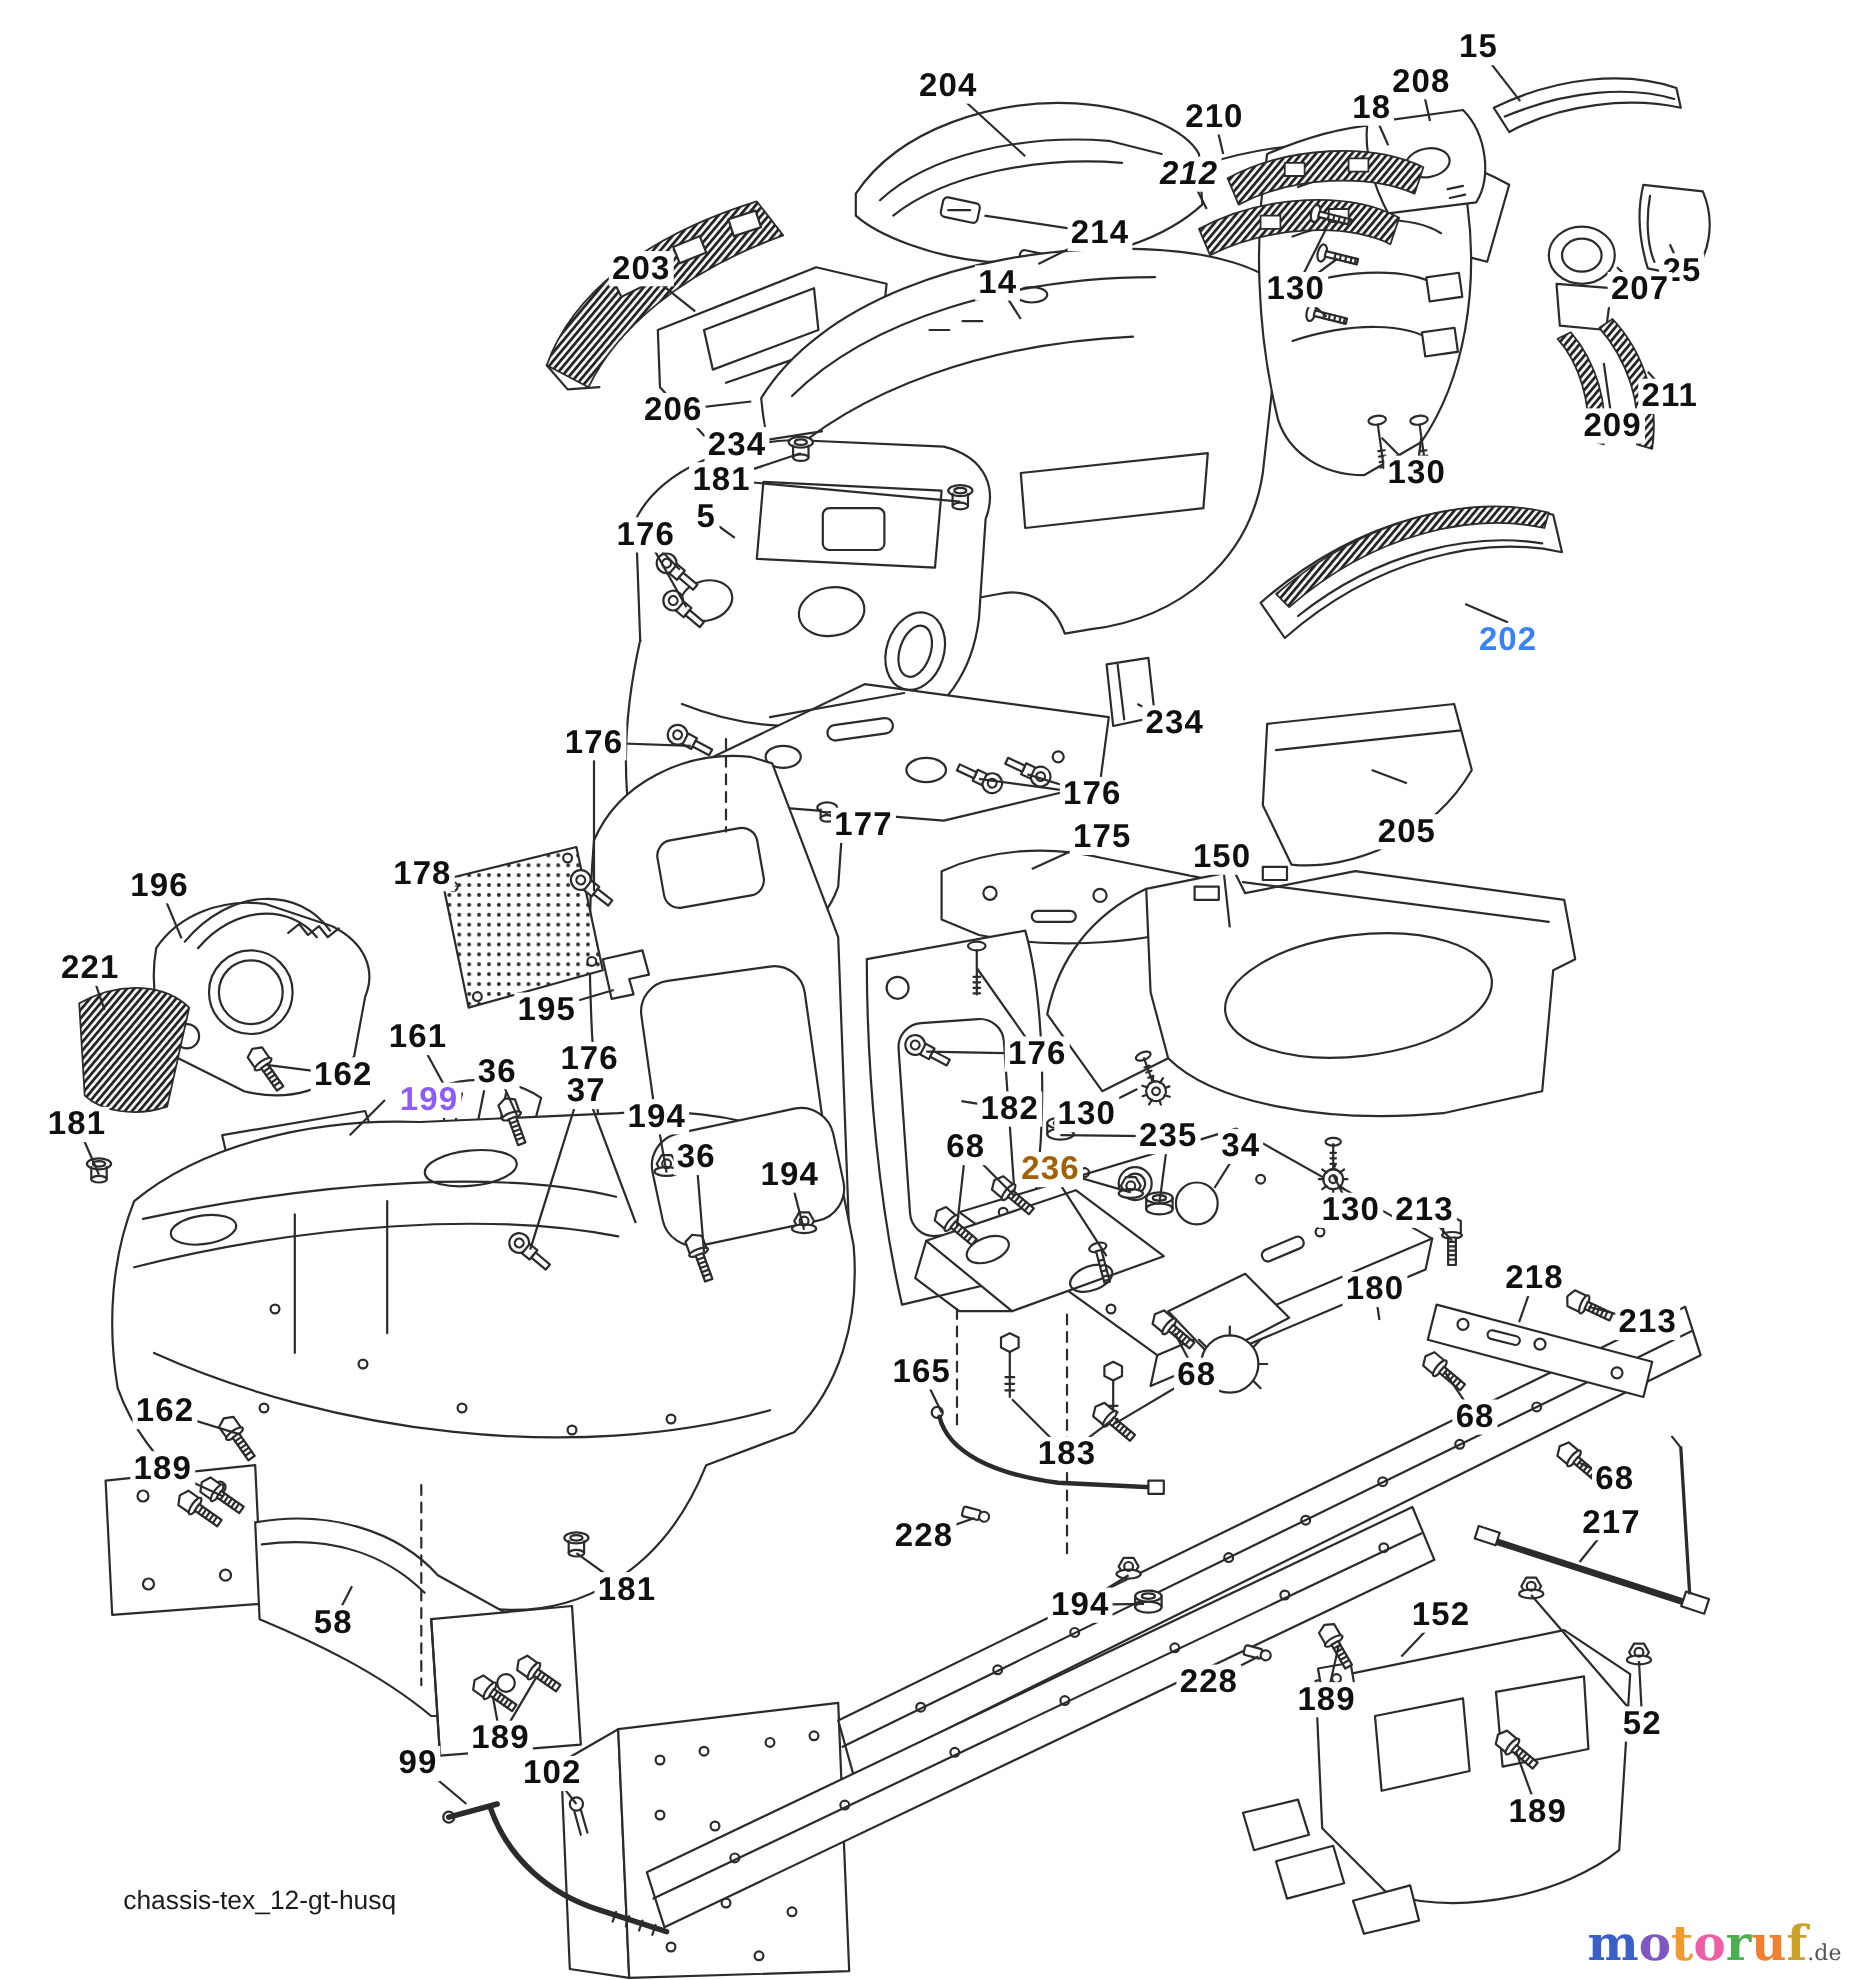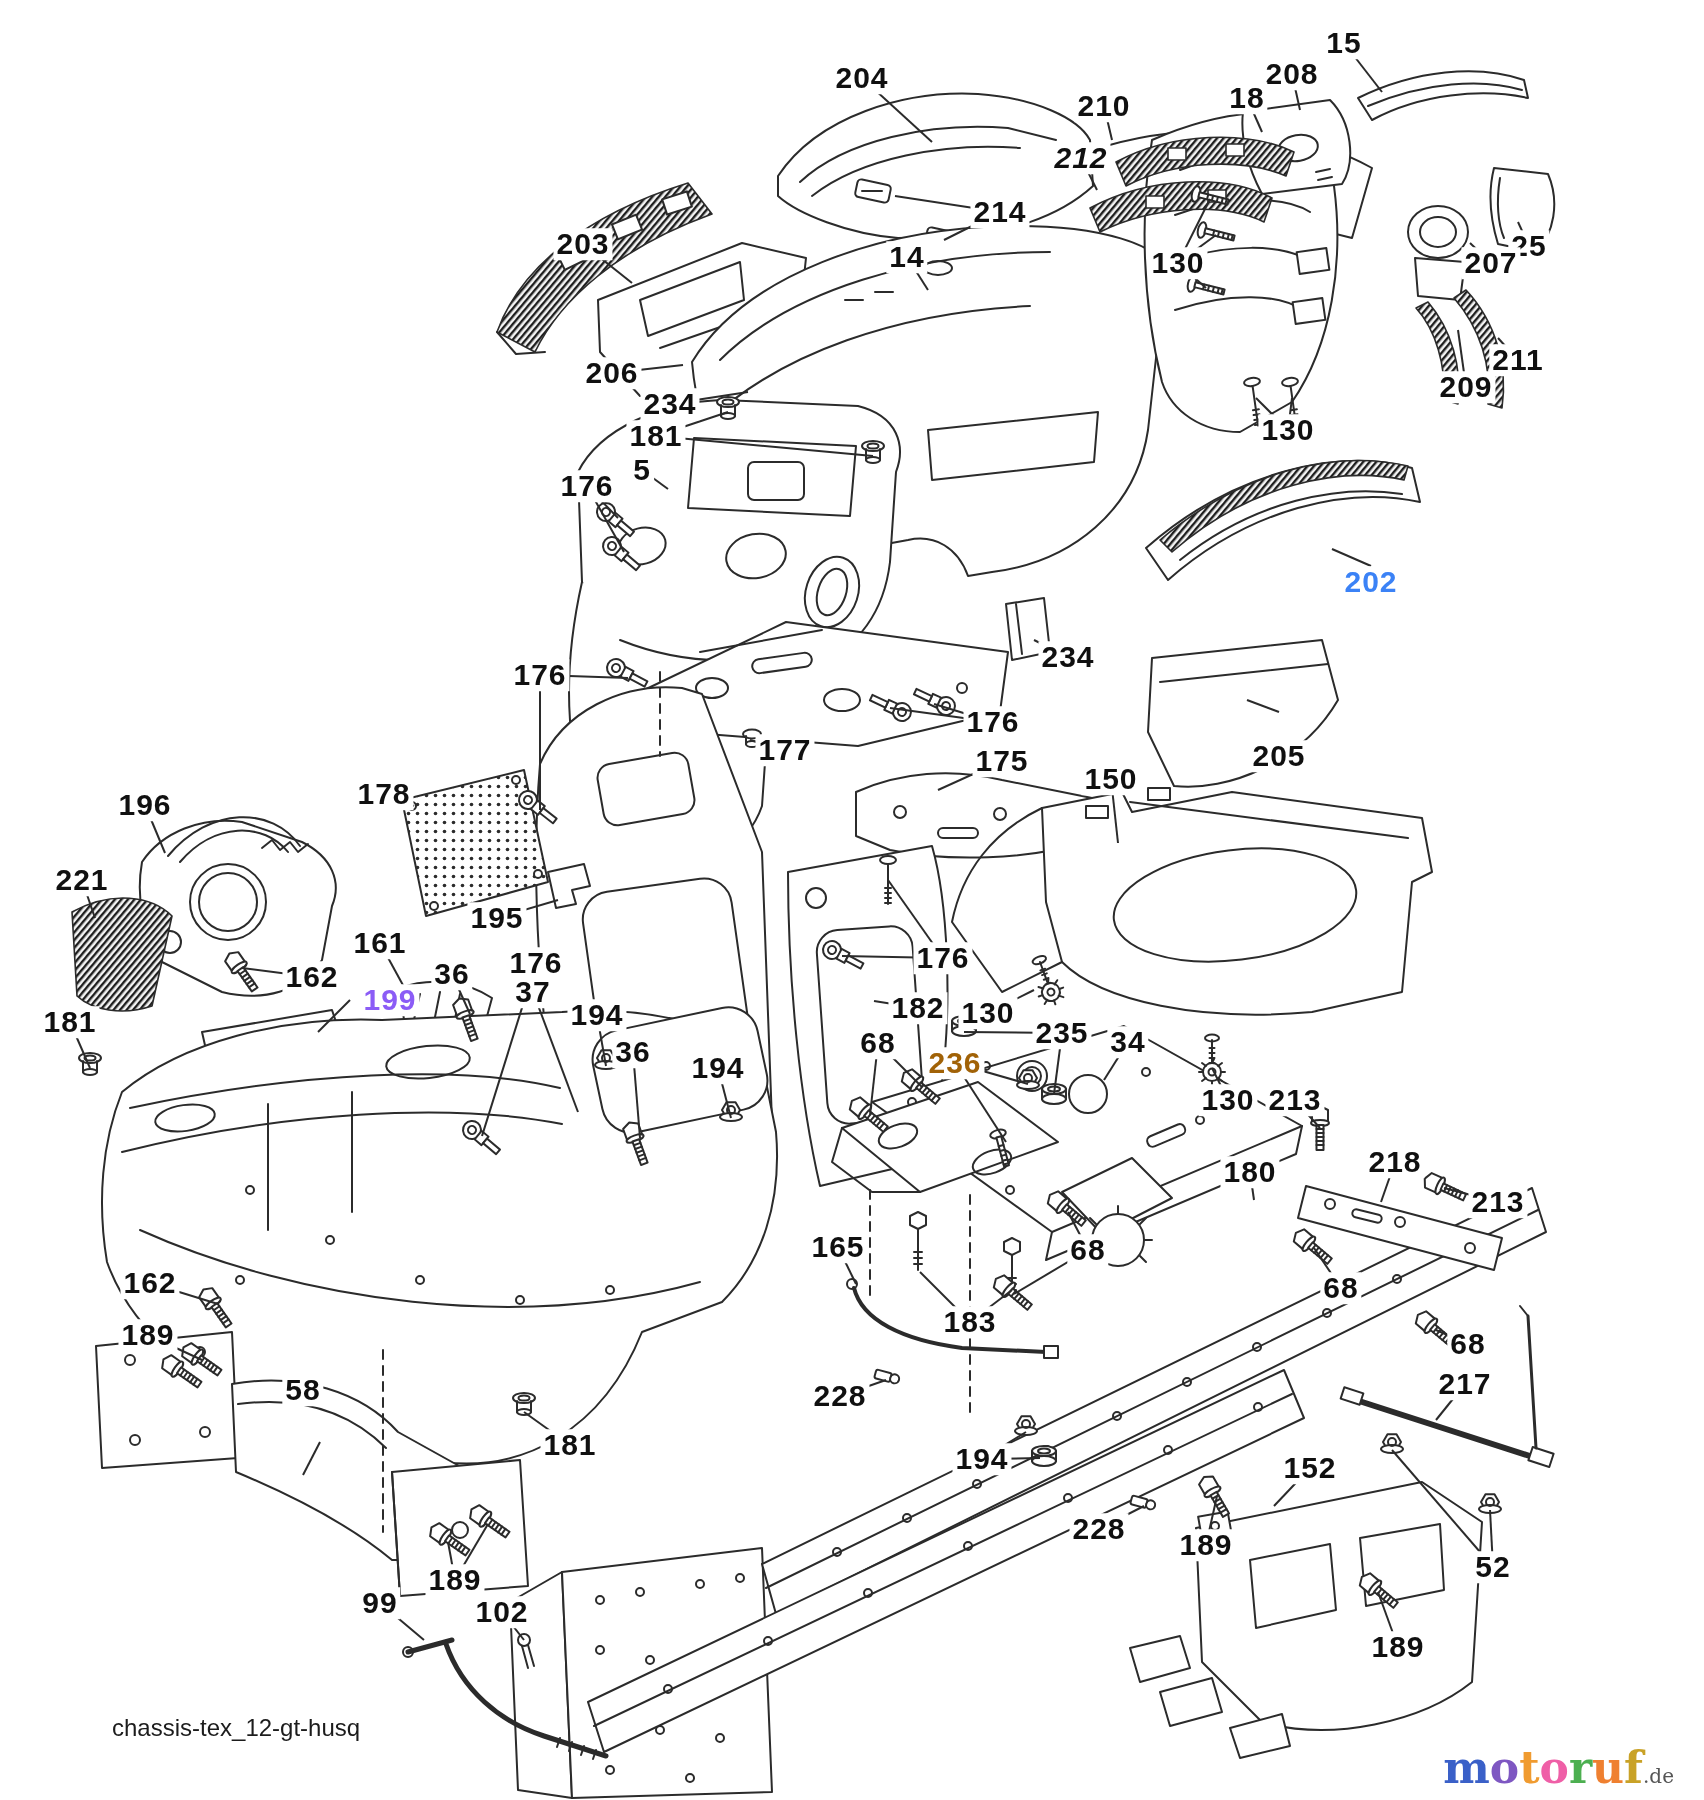--- a/index.html
+++ b/index.html
@@ -654,21 +654,21 @@
       <div class="part-label" style="left: 1465px; top: 1384px; color: rgb(16, 16, 16);">217</div>
       <div class="part-label" style="left: 840px; top: 1396px; color: rgb(16, 16, 16);">228</div>
       <div class="part-label" style="left: 982px; top: 1459px; color: rgb(16, 16, 16);">194</div>
       <div class="part-label" style="left: 1099px; top: 1529px; color: rgb(16, 16, 16);">228</div>
       <div class="part-label" style="left: 1310px; top: 1468px; color: rgb(16, 16, 16);">152</div>
       <div class="part-label" style="left: 1206px; top: 1545px; color: rgb(16, 16, 16);">189</div>
       <div class="part-label" style="left: 1493px; top: 1567px; color: rgb(16, 16, 16);">52</div>
       <div class="part-label" style="left: 1398px; top: 1647px; color: rgb(16, 16, 16);">189</div>
       <div class="part-label" style="left: 150px; top: 1283px; color: rgb(16, 16, 16);">162</div>
       <div class="part-label" style="left: 148px; top: 1335px; color: rgb(16, 16, 16);">189</div>
-      <div class="part-label" style="left: 303px; top: 1390px; color: rgb(16, 16, 16);">58</div>
+      <div class="part-label" style="left: 303px; top: 1475px; color: rgb(16, 16, 16);">58</div>
       <div class="part-label" style="left: 570px; top: 1445px; color: rgb(16, 16, 16);">181</div>
       <div class="part-label" style="left: 455px; top: 1580px; color: rgb(16, 16, 16);">189</div>
       <div class="part-label" style="left: 380px; top: 1603px; color: rgb(16, 16, 16);">99</div>
       <div class="part-label" style="left: 502px; top: 1612px; color: rgb(16, 16, 16);">102</div>
     </div>
 
   <div class="footer-caption">chassis-tex_12-gt-husq</div>
 
   <div class="watermark">
     <span id="wm-letters"><span class="wm-letter" style="color: rgb(58, 96, 200);">m</span><span class="wm-letter" style="color: rgb(126, 87, 194);">o</span><span class="wm-letter" style="color: rgb(240, 155, 48);">t</span><span class="wm-letter" style="color: rgb(239, 95, 167);">o</span><span class="wm-letter" style="color: rgb(76, 175, 80);">r</span><span class="wm-letter" style="color: rgb(239, 128, 48);">u</span><span class="wm-letter" style="color: rgb(201, 162, 39);">f</span></span><span class="wm-suffix" id="wm-suffix" style="color: rgb(85, 85, 85);">.de</span>

